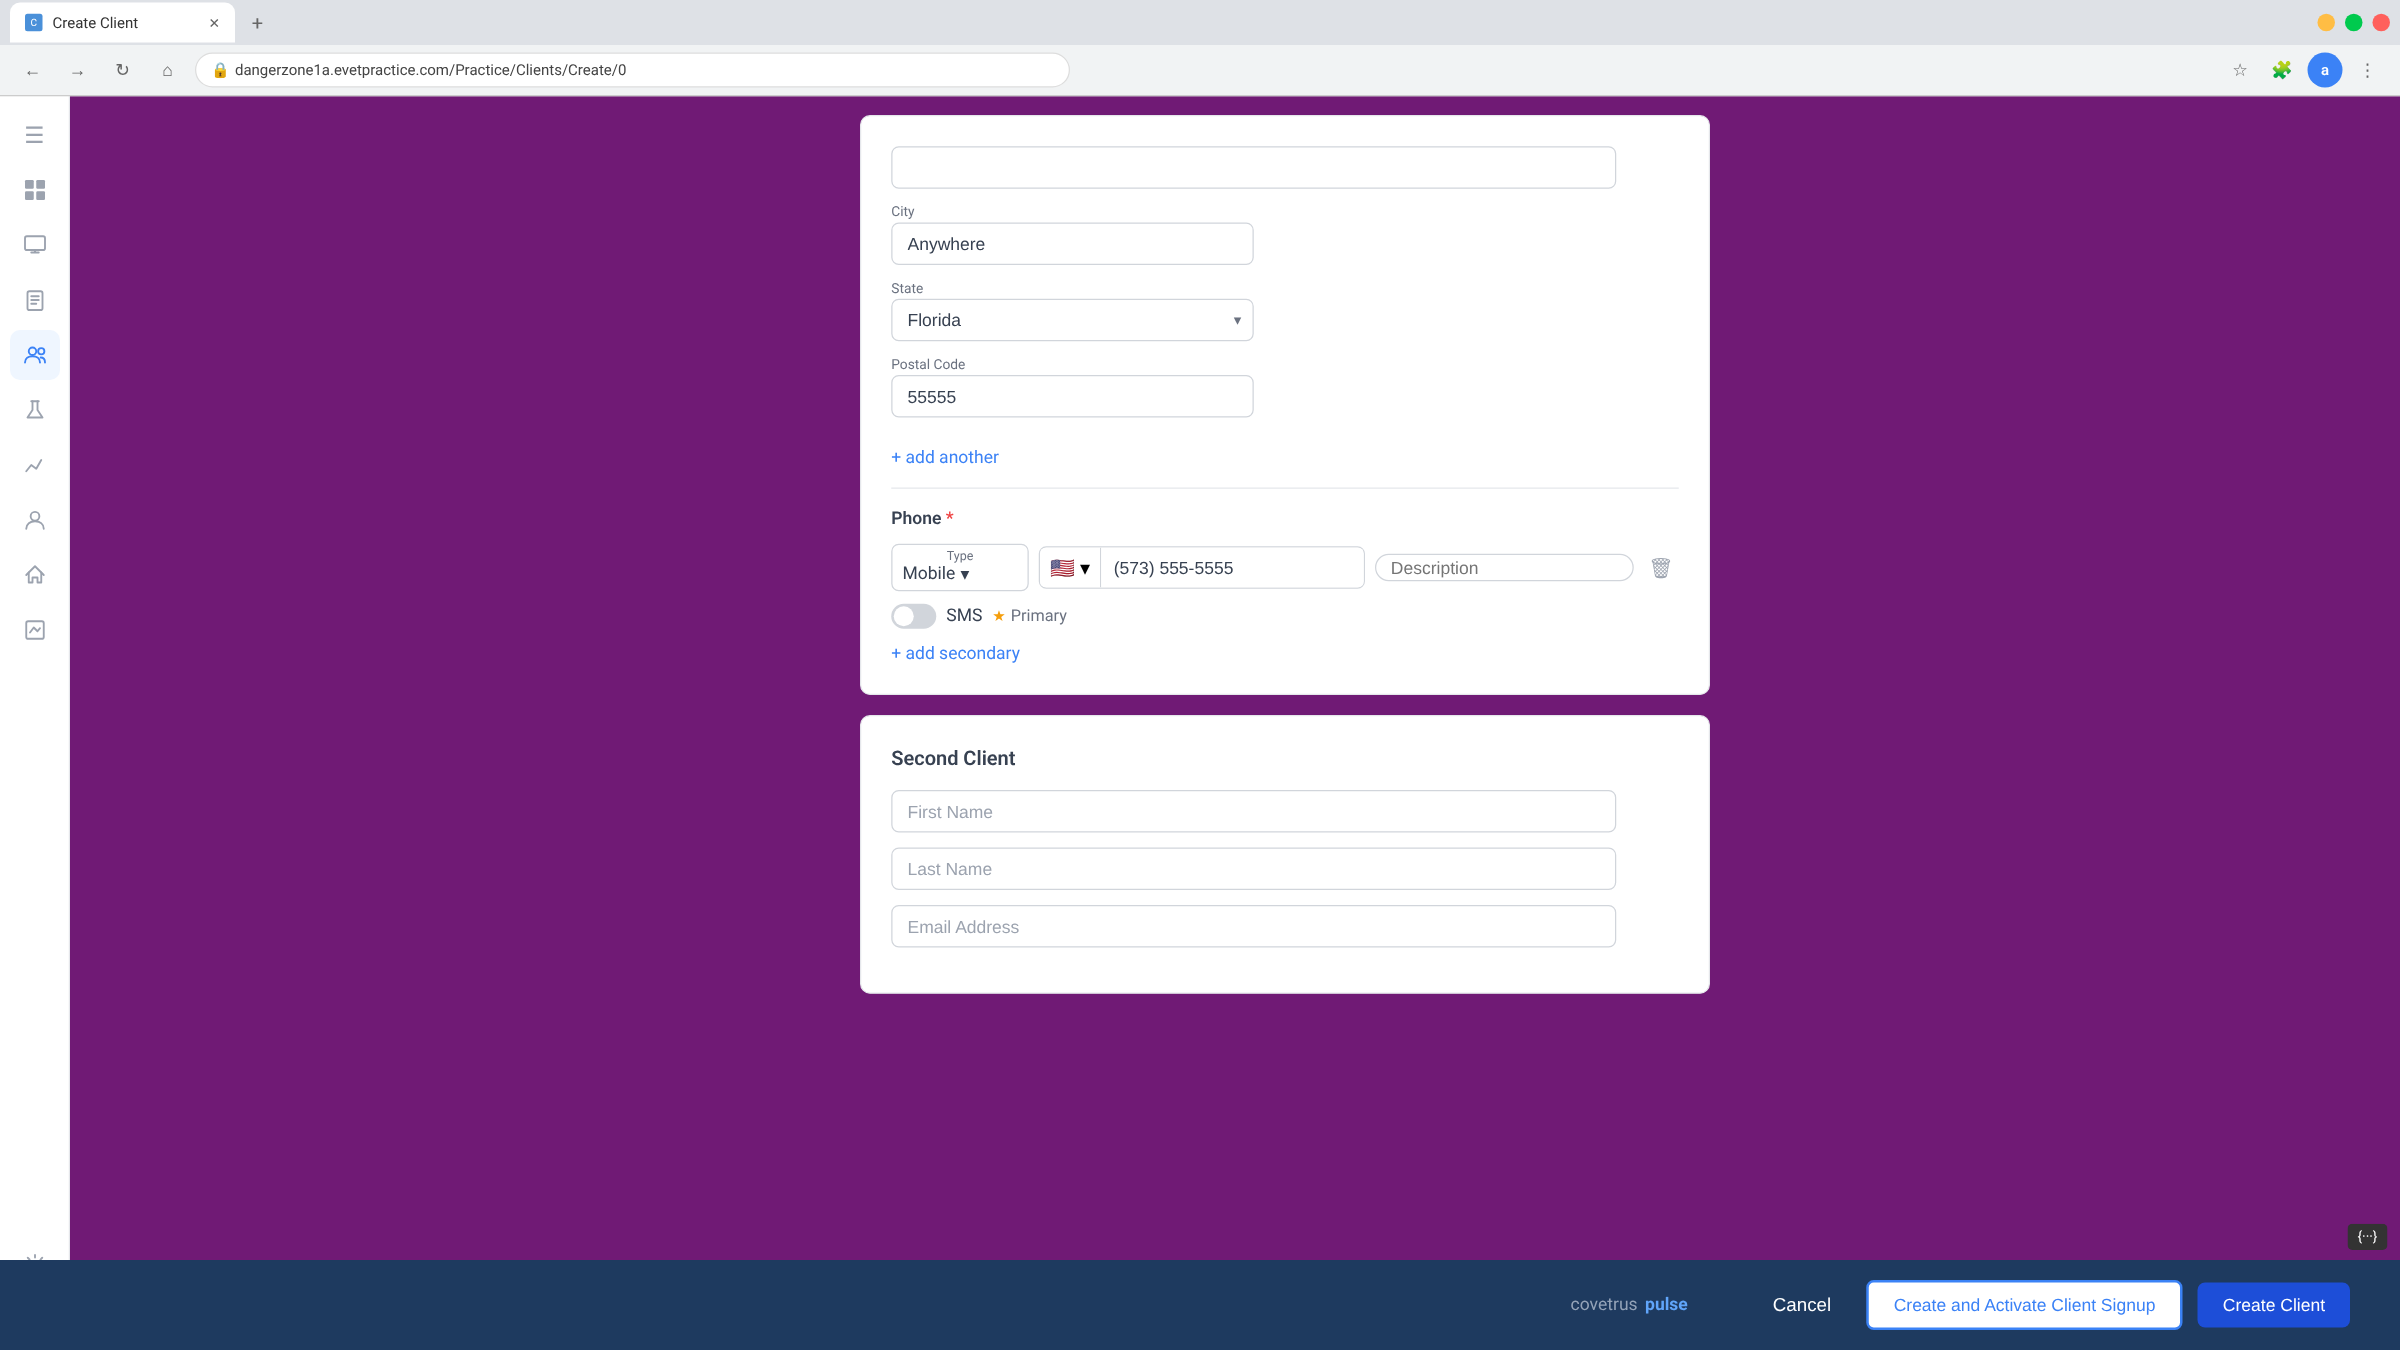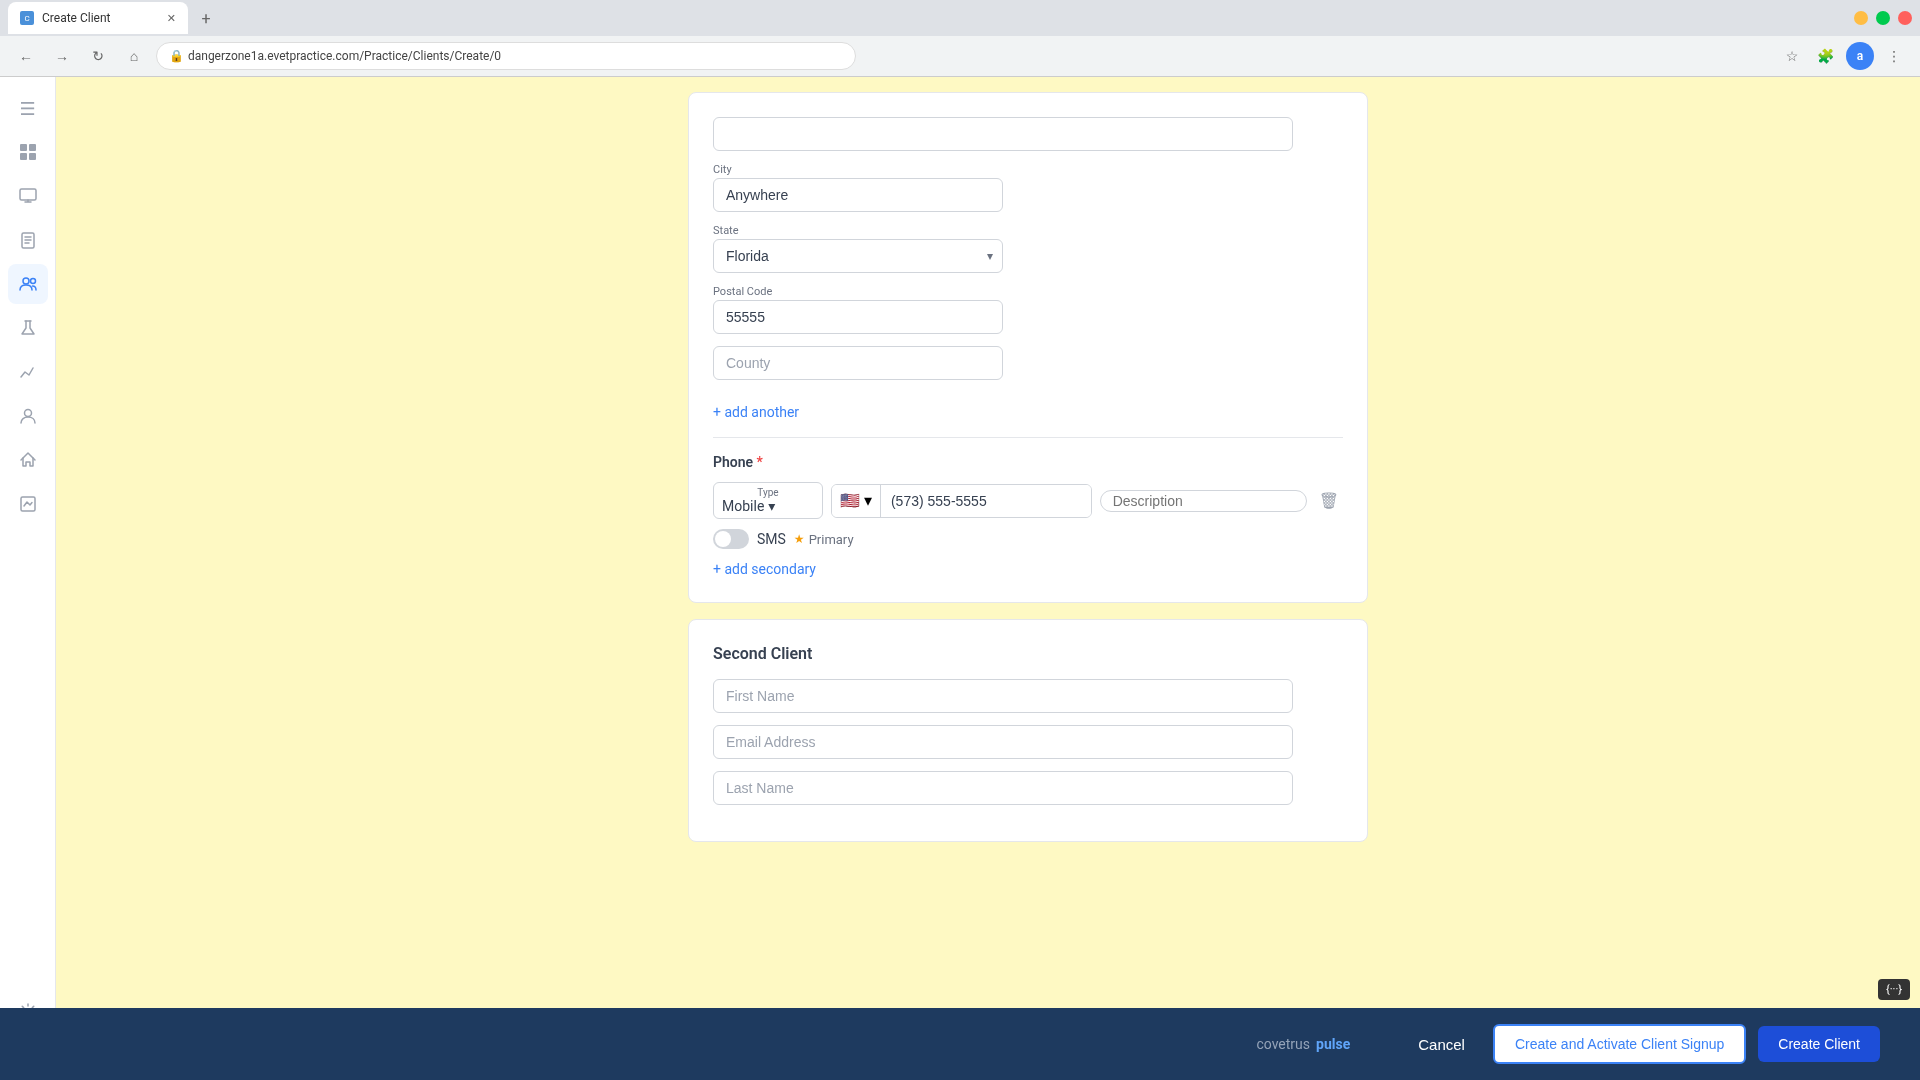--- a/index.html
+++ b/index.html
@@ -18,21 +18,21 @@
     .browser-actions { display: flex; gap: 6px; margin-left: auto; }
     .browser-action-btn { width: 28px; height: 28px; display: flex; align-items: center; justify-content: center; border-radius: 50%; cursor: pointer; color: #666; font-size: 14px; }
 
     
     .sidebar { position: absolute; left: 0; top: 76px; bottom: 0; width: 56px; background: white; border-right: 1px solid #e5e7eb; display: flex; flex-direction: column; align-items: center; padding: 12px 0; gap: 4px; z-index: 50; }
     .sidebar-item { width: 40px; height: 40px; display: flex; align-items: center; justify-content: center; border-radius: 8px; cursor: pointer; color: #9ca3af; font-size: 18px; }
     .sidebar-item:hover, .sidebar-item.active { background: #eff6ff; color: #3b82f6; }
     .sidebar-logo { margin-top: auto; width: 36px; height: 36px; display: flex; align-items: center; justify-content: center; }
 
     
-    .main { position: absolute; left: 56px; top: 76px; right: 0; bottom: 0; overflow-y: auto; background: #fef9c3; }
+    .main { position: absolute; left: 56px; top: 76px; right: 0; bottom: 0; overflow-y: auto; background: #701a75; }
     .form-container { max-width: 760px; margin: 0 auto; padding: 0 0 0 80px; }
 
     
     .field-group { margin-bottom: 12px; }
     .input-field { width: 100%; border: 1px solid #d1d5db; border-radius: 6px; padding: 8px 12px; font-size: 14px; color: #374151; outline: none; background: white; }
     .input-field::placeholder { color: #9ca3af; }
     .field-label { font-size: 11px; color: #6b7280; margin-bottom: 2px; display: block; }
 
     .select-wrapper { position: relative; }
     .select-field { width: 100%; border: 1px solid #d1d5db; border-radius: 6px; padding: 8px 12px; font-size: 14px; color: #374151; outline: none; background: white; appearance: none; cursor: pointer; }
@@ -224,23 +224,20 @@
         </div>
       </div>
 
       
       <div class="field-group">
         <label class="field-label">Postal Code</label>
         <input class="input-field" style="max-width: 290px;" value="55555">
       </div>
 
       
-      <div class="field-group">
-        <input class="input-field" style="max-width: 290px;" placeholder="County">
-      </div>
 
       
       <a class="add-link">+ add another</a>
 
       <hr class="divider">
 
       
       <div>
         <div class="section-label">
           <span>Phone</span>
@@ -290,25 +287,25 @@
     </div>
 
     <div style="background: white; border: 1px solid #e5e7eb; border-radius: 8px; padding: 24px; margin: 16px 0 80px 0;">
       <div class="second-client-label">Second Client</div>
 
       <div class="field-group">
         <input class="input-field wide-input" placeholder="First Name" style="">
       </div>
 
       <div class="field-group">
+        <input class="input-field wide-input" placeholder="Last Name" style="">
+      </div>
+
+      <div class="field-group">
         <input class="input-field" style="max-width: 580px;" placeholder="Email Address">
-      </div>
-
-      <div class="field-group">
-        <input class="input-field wide-input" placeholder="Last Name" style="">
       </div>
     </div>
   </div>
 </div>
 
 <div class="footer-bar">
   <div style="position: relative; display: flex; align-items: center; gap: 12px;">
     <div class="covetrus-brand" style="position: static; margin-right: 40px;">
       <span style="color: #94a3b8; font-size: 14px;">covetrus </span>
       <span style="color: #60a5fa; font-size: 14px; font-weight: 700;">pulse</span>

